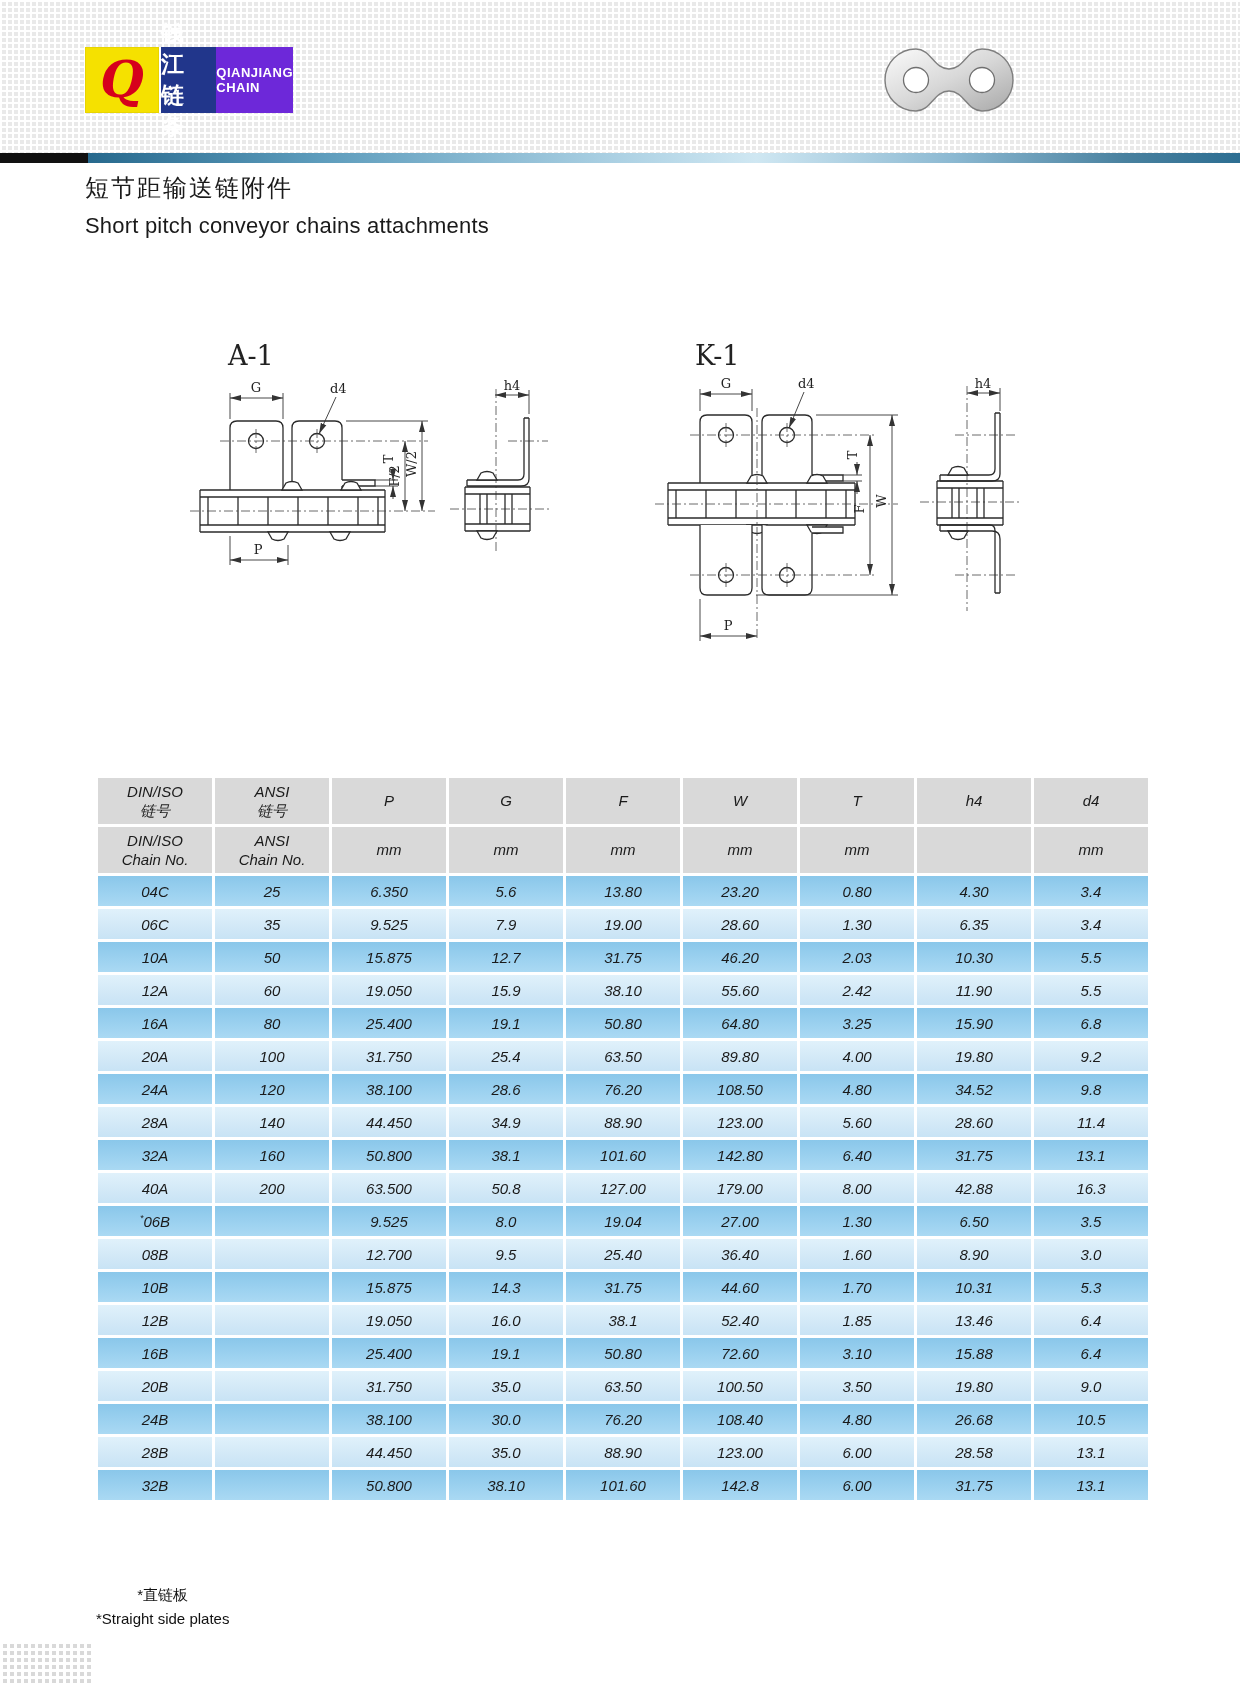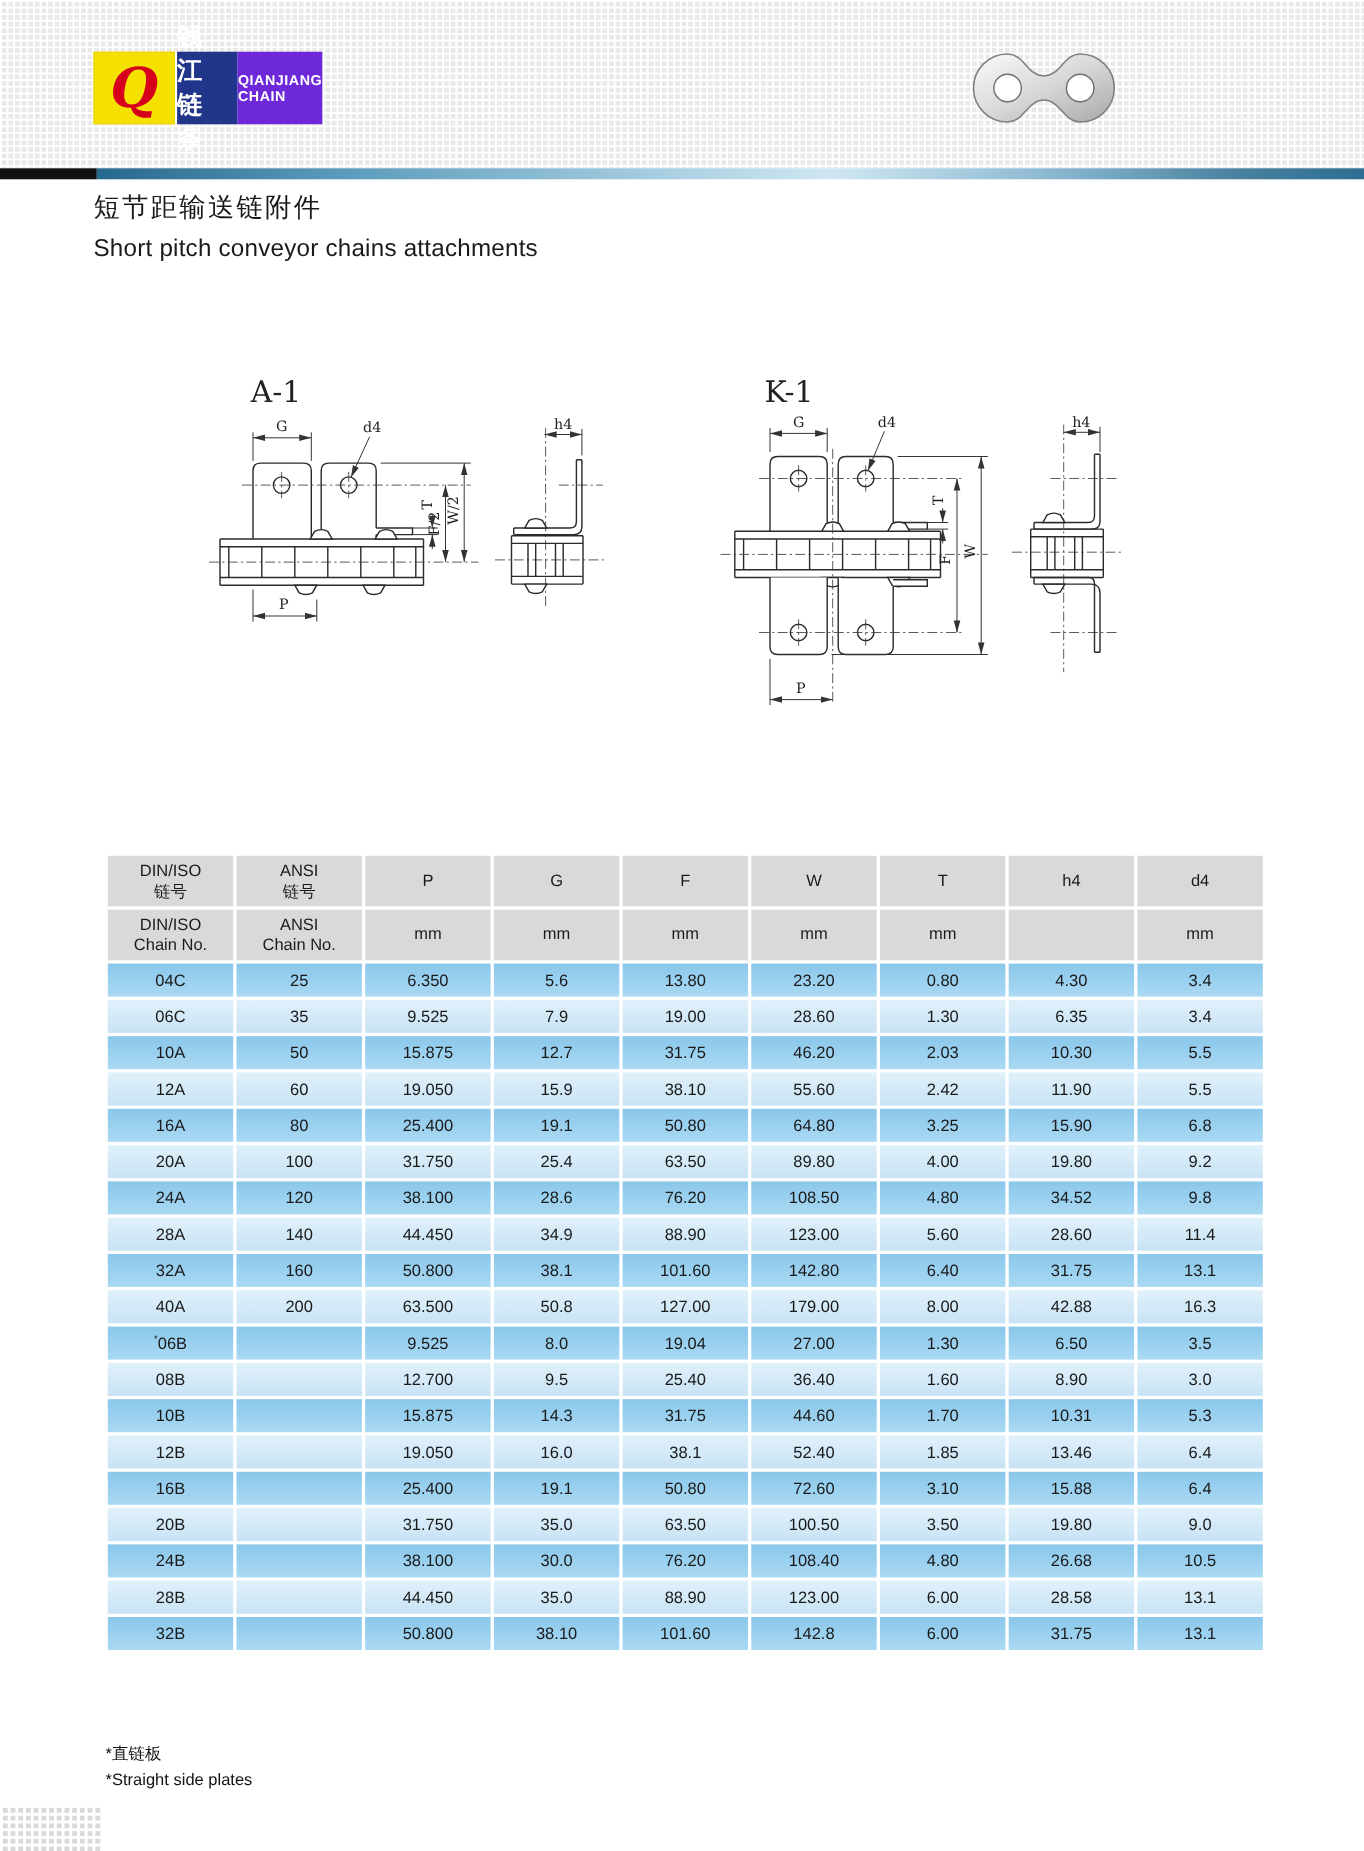--- a/index.html
+++ b/index.html
@@ -46,31 +46,31 @@
   .diagram { position:absolute; }
   .diagram text { font-family:"DejaVu Serif", serif; fill:#222; }
   .dtitle { font-size:27px; }
   .dlabel { font-size:13px; }
   .part   { stroke:#2b2b2b; stroke-width:1.3; fill:none; }
   .partf  { stroke:#2b2b2b; stroke-width:1.3; fill:#ffffff; }
   .cl     { stroke:#444; stroke-width:.8; fill:none; stroke-dasharray:9 3 2 3; }
   .dim    { stroke:#333; stroke-width:.9; fill:none; }
 
   
-  .table-wrap { position:absolute; left:95px; top:775px; width:1056px; }
+  .table-wrap { position:absolute; left:95px; top:775px; width:1056px;font-style:italic; }
   table { border-collapse:separate; border-spacing:3px; table-layout:fixed; width:1056px;
           font-size:15px; color:#1a1a1a; }
   th { background:#d9d9d9; font-weight:normal; height:46px; text-align:center; vertical-align:middle; line-height:1.3; }
   td { height:30px; text-align:center; vertical-align:middle; }
   tr.row-dark  td { background:linear-gradient(180deg,#8ac7ea 0%,#9dd2f0 60%,#aad9f3 100%); }
   tr.row-light td { background:linear-gradient(180deg,#e0f1fb 0%,#d3e9f7 55%,#c8e3f5 100%); }
   td sup { font-size:9px; vertical-align:super; }
 
   
-  .footnotes { position:absolute; left:96px; top:1583px; font-size:15px; color:#111; line-height:24px; }
+  .footnotes { position:absolute; left:96px; top:1583px; font-size:15px; color:#111; line-height:24px;text-align:center; }
 
   
   .corner-dots {
     position:absolute; left:0; top:1641px; width:92px; height:42px;
     background-color:#d9d9d9;
     background-image:
       linear-gradient(to right, #ffffff 0 3px, transparent 3px),
       linear-gradient(to bottom, #ffffff 0 3px, transparent 3px);
     background-size:7px 7px;
   }

